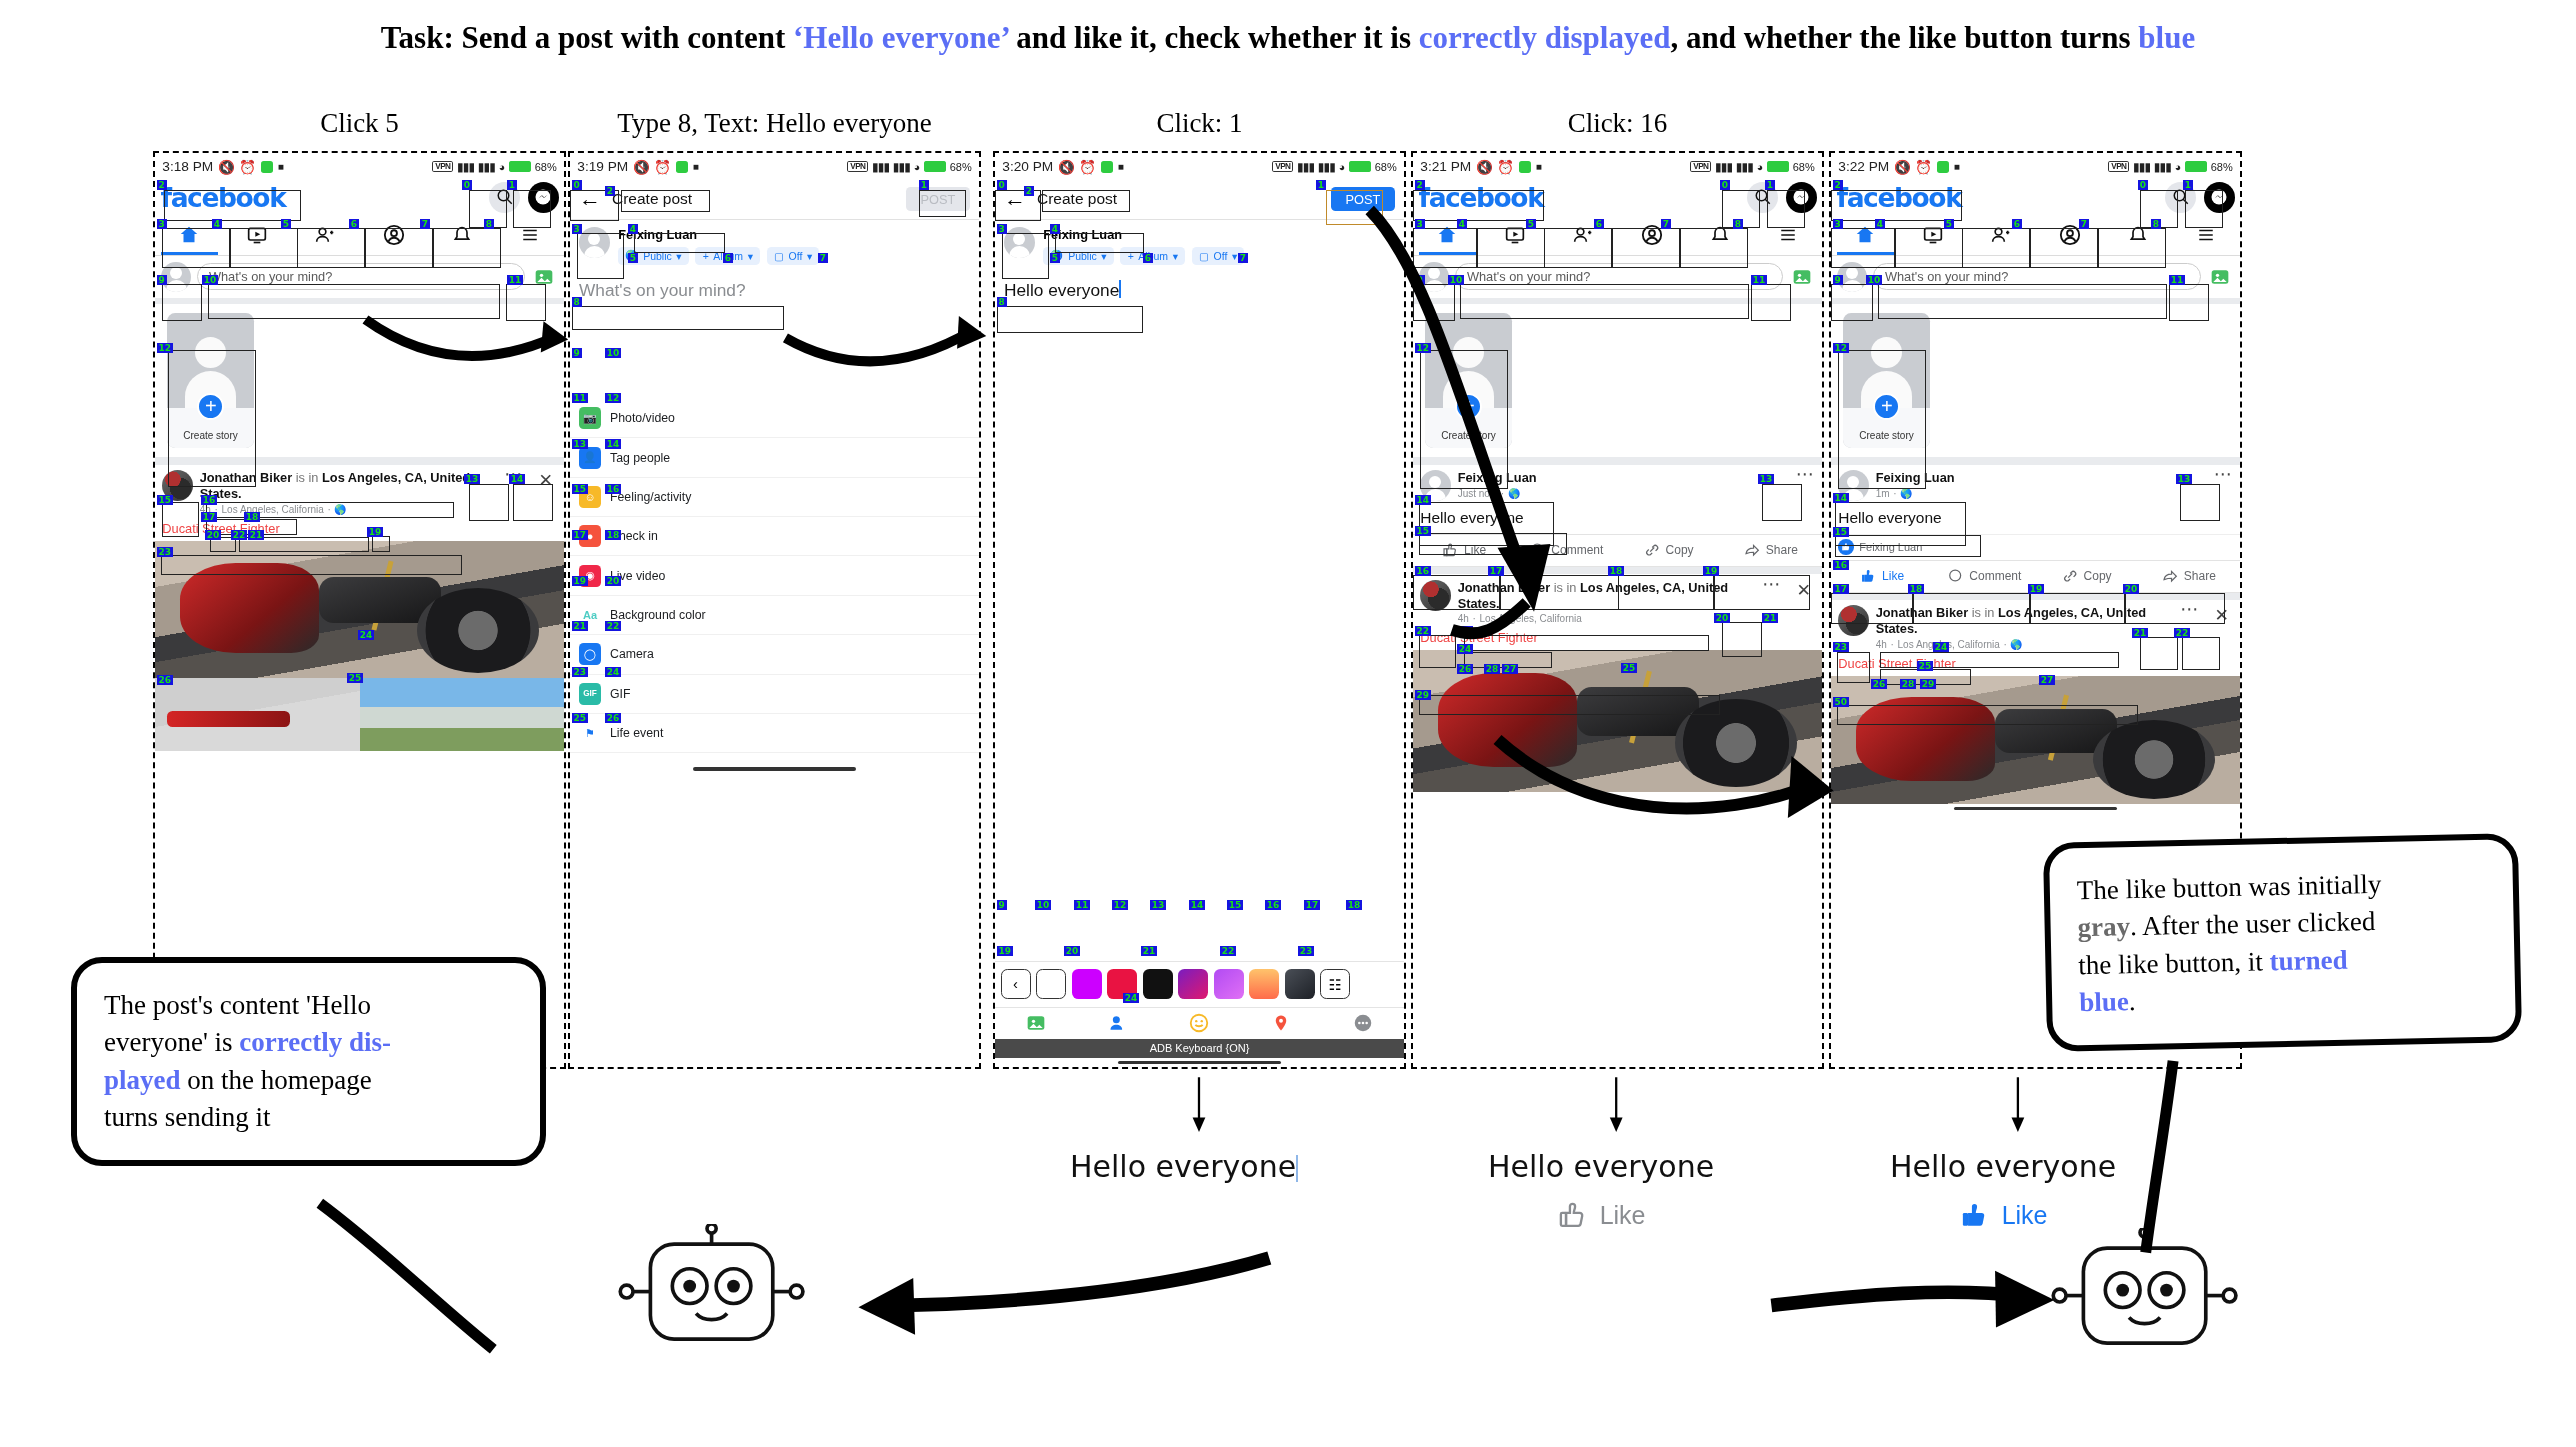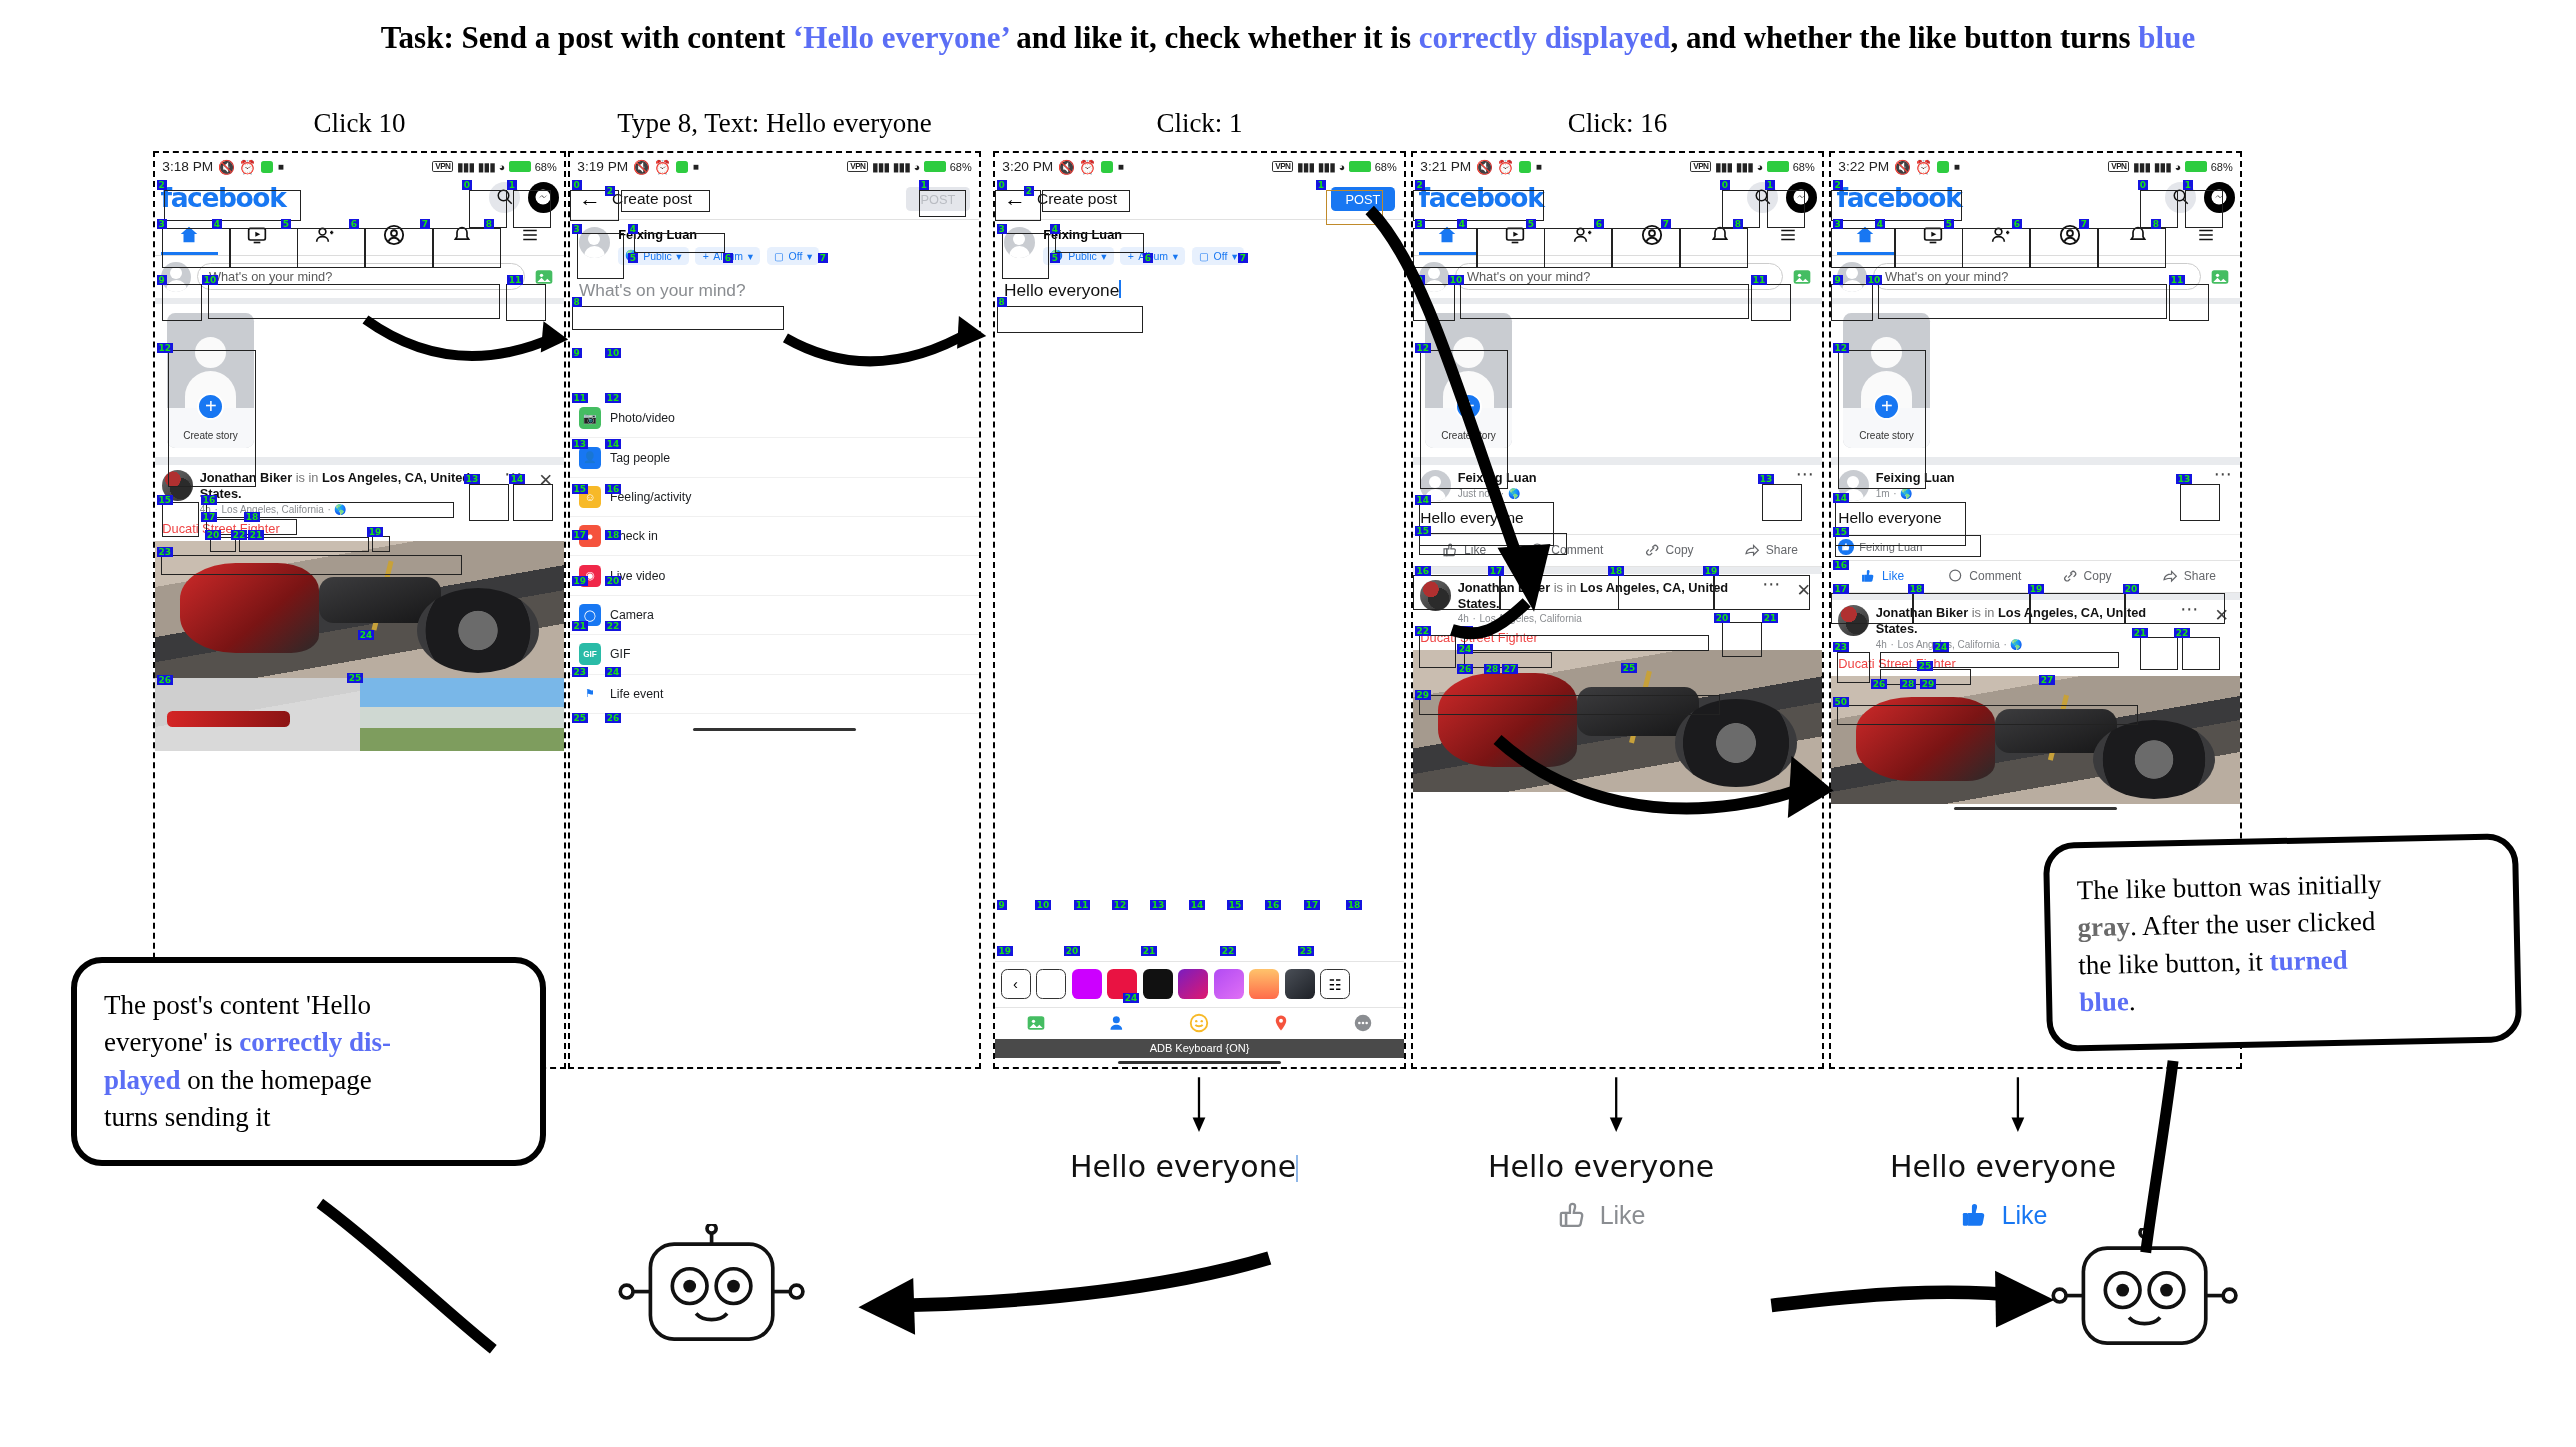--- a/index.html
+++ b/index.html
@@ -140,21 +140,21 @@
 
   svg{display:block;}
 </style>
 </head>
 <body>
 
 <div class="task-title">
   <span>Task: Send a post with content </span><span class="hl">‘Hello everyone’</span><span> and like it, check whether it is </span><span class="hl">correctly displayed</span><span>, and whether the like button turns </span><span class="hl">blue</span>
 </div>
 
-<div class="col-header" style="left:153px;width:413px;">Click 10</div>
+<div class="col-header" style="left:153px;width:413px;">Click 5</div>
 <div class="col-header" style="left:568px;width:413px;">Type 8, Text: Hello everyone</div>
 <div class="col-header" style="left:993px;width:413px;">Click: 1</div>
 <div class="col-header" style="left:1411px;width:413px;">Click: 16</div>
 
 <div class="phone p1">
   <div class="statusbar">
     <div class="sb-left">
       <span>3:18 PM</span>
       <span>🔇</span>
       <span>⏰</span>
@@ -397,20 +397,24 @@
         <span class="oic" style="background:#f7b928">☺</span>
         <span>Feeling/activity</span>
       </div>
     <div class="opt">
         <span class="oic" style="background:#f5533d">●</span>
         <span>Check in</span>
       </div>
     <div class="opt">
         <span class="oic" style="background:#f02849">◉</span>
         <span>Live video</span>
+      </div>
+    <div class="opt">
+        <span class="oic" style="background:#fff;color:#4ecdc4;font-weight:bold">Aa</span>
+        <span>Background color</span>
       </div>
     <div class="opt">
         <span class="oic" style="background:#1877f2">◯</span>
         <span>Camera</span>
       </div>
     <div class="opt">
         <span class="oic" style="background:#2abba7;font-size:8.2px;font-weight:bold">GIF</span>
         <span>GIF</span>
       </div>
     <div class="opt">

